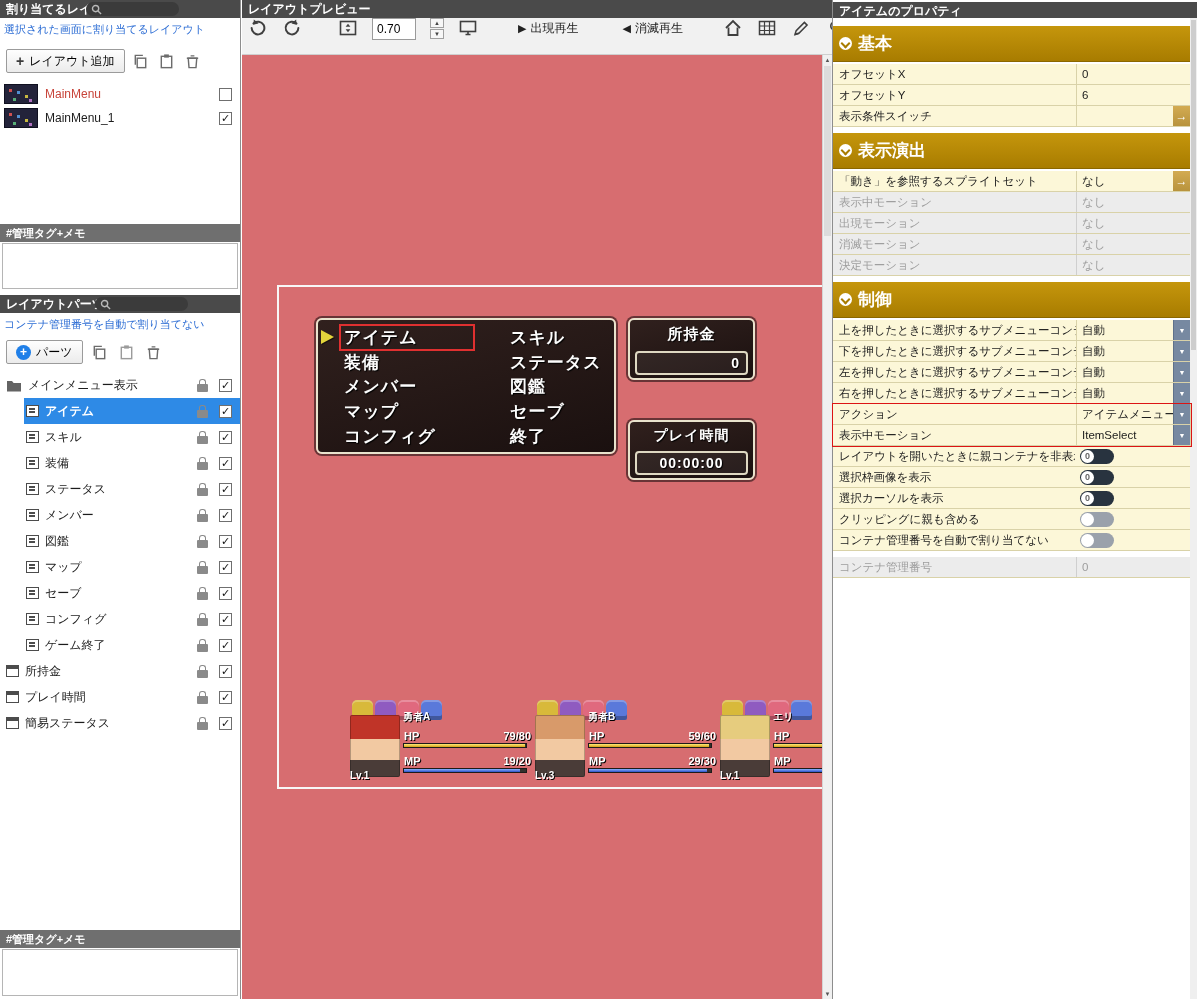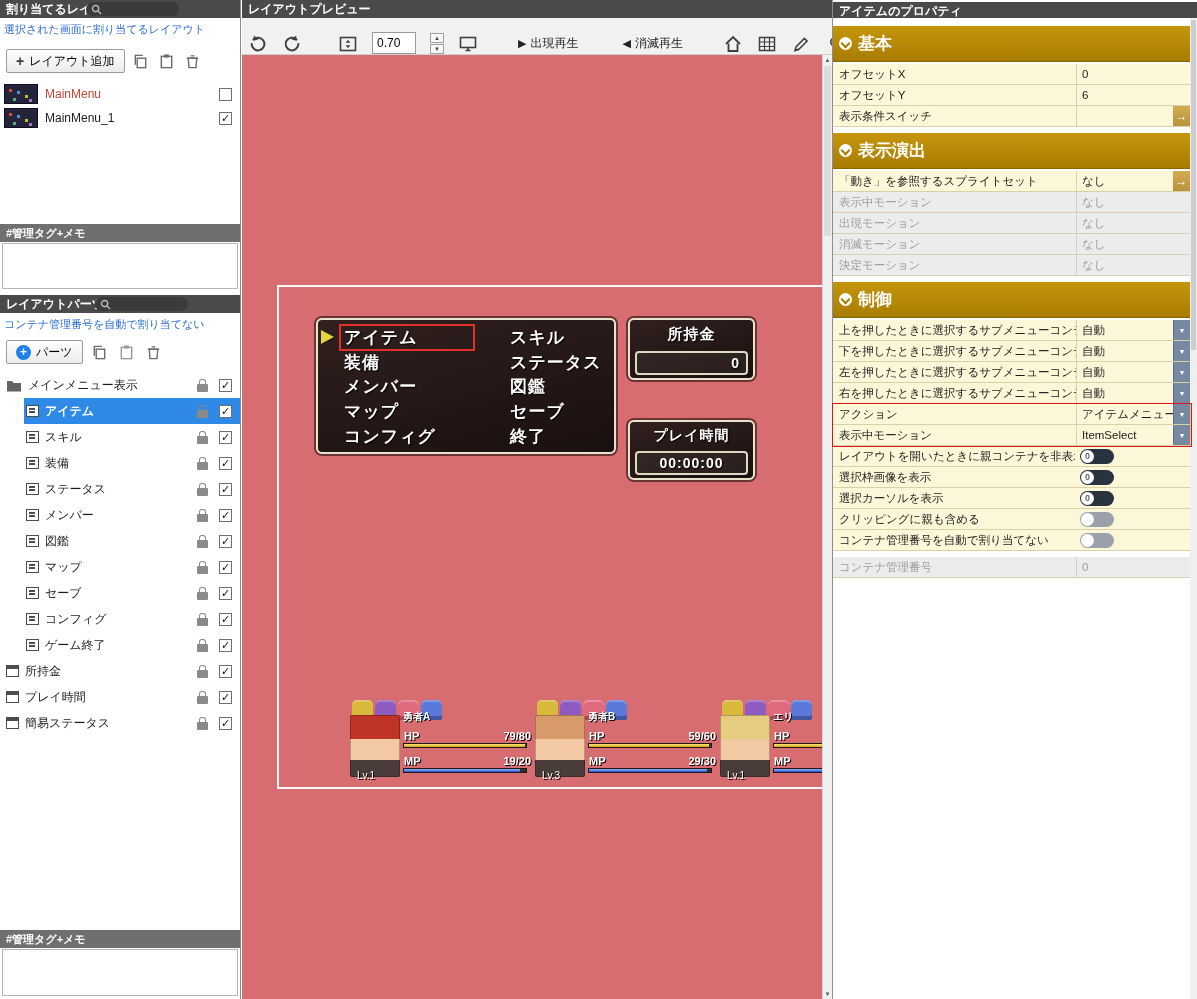--- a/index.html
+++ b/index.html
@@ -55,21 +55,21 @@
   .trow.d1 .ticon{margin-left:26px}
   .ic-container{width:13px;height:12px;border:1.5px solid #4c4c4c;background:#fff;position:relative}
   .ic-container::after{content:"";position:absolute;left:1.5px;top:2px;width:6px;height:1.5px;background:#4c4c4c;box-shadow:0 3px 0 #4c4c4c}
   .ic-panel{width:13px;height:12px;border:1.5px solid #4c4c4c;background:#fff;position:relative}
   .ic-panel::after{content:"";position:absolute;left:0;top:0;right:0;height:3px;background:#4c4c4c}
   .lock{position:absolute;right:32px;top:12px;width:11px;height:8px;background:#8a8a8a;border-radius:1px}
   .lock::before{content:"";position:absolute;left:2px;top:-5px;width:5px;height:5px;border:1.6px solid #8a8a8a;border-bottom:none;border-radius:3px 3px 0 0}
 
   #mid-head{position:absolute;top:0;left:0;right:0}
   #toolbar{position:absolute;top:18px;left:0;right:0;height:37px;background:#f1f1f1;border-bottom:1px solid #cfcfcf;
-           display:flex;align-items:flex-end;padding:0 6px;gap:14px}
+           display:flex;align-items:flex-start;padding:0 6px;gap:14px}
   .tsep{width:1px;height:24px;background:#c6c6c6;margin:0 4px}
   .tbtn{display:flex;align-items:center;gap:4px;font-size:12px;color:#222;padding:2px 4px;white-space:nowrap}
   .tri{font-size:11px;color:#222}
   .zoom-input{width:44px;height:22px;border:1px solid #9a9a9a;font-size:12px;padding:0 4px;font-family:inherit;background:#fff}
   .spin{display:flex;flex-direction:column;gap:1px}
   .spin span{width:14px;height:10px;border:1px solid #a0a0a0;background:#f7f7f7;font-size:6px;line-height:8px;text-align:center;color:#444}
   .tool-label-disabled{color:#a8a8a8;font-size:12px}
   .overflow-ch{margin-left:auto;color:#333;font-size:9px;padding-right:12px}
 
   #preview{position:absolute;top:55px;left:0;right:0;bottom:0;background:#d76d70;overflow:hidden}
@@ -97,21 +97,21 @@
   #time-val{justify-content:center;letter-spacing:1px}
 
   .pgroup{position:absolute;width:185px;height:92px}
   .sprites{position:absolute;left:2px;top:0;display:flex;gap:2px}
   .sprite{width:21px;height:20px;border-radius:5px 5px 2px 2px;box-shadow:inset 0 -4px 0 rgba(0,0,0,.28),inset 0 2px 0 rgba(255,255,255,.25)}
   .portrait{position:absolute;left:0;top:15px;width:50px;height:62px;border-radius:2px;box-shadow:inset 0 0 0 1px rgba(0,0,0,.25)}
   .pname{position:absolute;left:53px;top:10px;font-size:10px;font-weight:bold;color:#fff;text-shadow:1px 1px 0 #000;white-space:nowrap}
   .stat{position:absolute;font-size:11px;font-weight:bold;color:#fff;text-shadow:1px 1px 0 #000;white-space:nowrap}
   .bar{position:absolute;left:53px;width:124px;height:5px;background:#33302c;border:1px solid #1d1b19}
   .fill{height:100%}
-  .lv{position:absolute;left:7px;top:70px;font-size:10px;font-weight:normal;color:#fff;text-shadow:1px 1px 0 #000}
+  .lv{position:absolute;left:0;top:70px;font-size:10px;font-weight:bold;color:#fff;text-shadow:1px 1px 0 #000}
 
   #right-head{position:absolute;top:2px;left:0;right:0}
   #right-content{position:absolute;top:18px;left:0;width:358px;bottom:0;background:#fff;padding-top:8px}
   #right-scroll{position:absolute;top:18px;right:0;bottom:0;width:7px;background:#efefef}
   #right-thumb{position:absolute;left:1px;right:1px;top:2px;height:330px;background:#cdcdcd}
 
   .gold{height:36px;display:flex;align-items:center;background:linear-gradient(#c5960c,#a87c00);color:#fff;font-weight:bold;font-size:17px;padding-left:6px;margin-bottom:2px;border-bottom:1px solid #8a6700}
   .sec-ic{width:13px;height:13px;border-radius:50%;background:#fff;position:relative;margin-right:6px;flex:none}
   .sec-ic::after{content:"";position:absolute;left:3px;top:2.5px;width:5px;height:5px;border-right:2px solid #a87c00;border-bottom:2px solid #a87c00;transform:rotate(45deg)}
   .psec{margin-bottom:6px}

